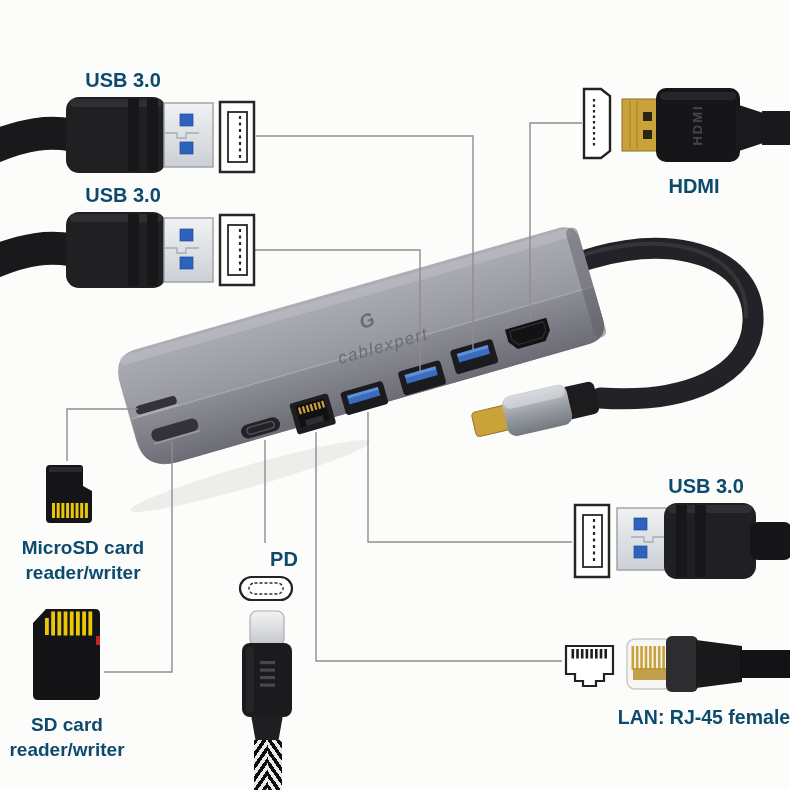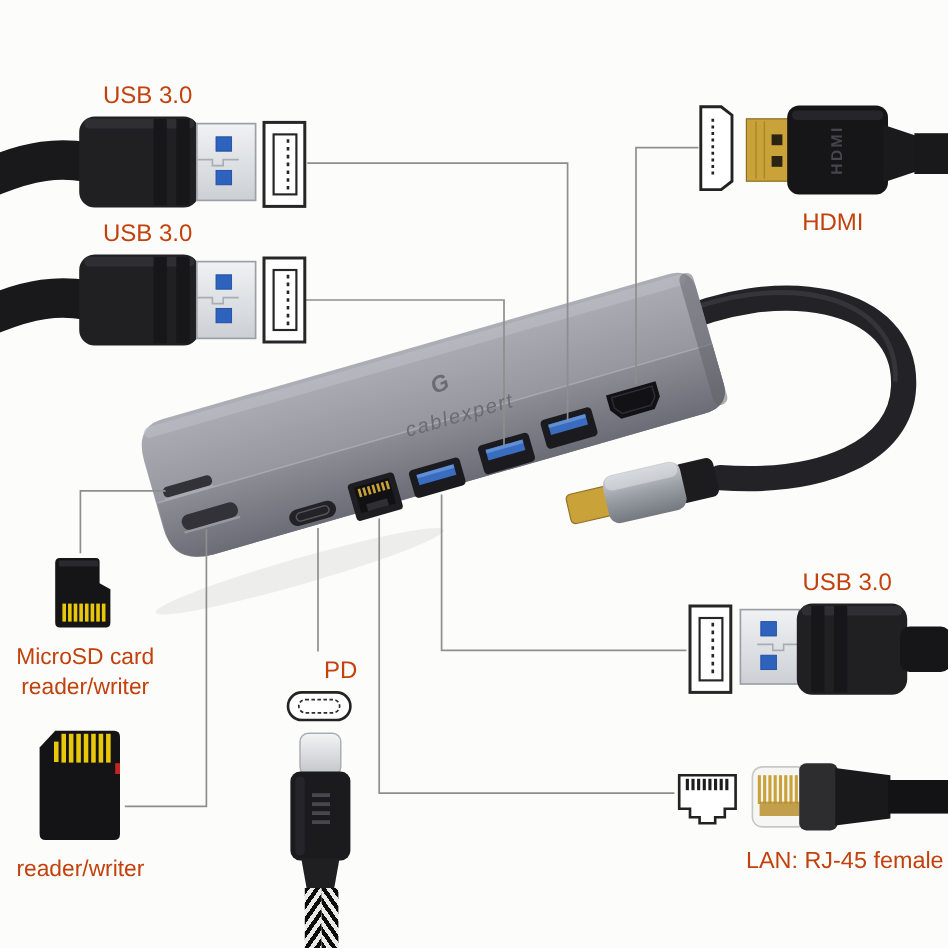--- a/index.html
+++ b/index.html
@@ -4,21 +4,21 @@
 <style>
   html,body{margin:0;padding:0;}
   body{
     width:790px;height:790px;position:relative;overflow:hidden;
     background:#fcfcfb;
     font-family:"Liberation Sans",sans-serif;
   }
   #stage{position:absolute;left:0;top:0;width:790px;height:790px;}
   svg{position:absolute;left:0;top:0;}
   .label{
-    position:absolute;color:#c2410c;font-weight:400;
+    position:absolute;color:#0c4a6e;font-weight:700;
     text-align:center;line-height:1.18;
   }
   .lbl-20{font-size:20px;}
   .lbl-19{font-size:19px;line-height:25px;}
   #logo{
     position:absolute;left:308px;top:311px;width:144px;height:48px;
     transform:rotate(-16deg);color:#6b6b74;
   }
   #logo .mark{
     position:absolute;left:56px;top:-4px;font-size:19px;font-weight:700;
@@ -290,24 +290,25 @@
     </div>
 
 <div id="logo">
   <span class="mark">G</span>
   <span class="word">cablexpert</span>
 </div>
 
 <div class="label lbl-20" style="left:58px;top:69px;width:130px;">USB 3.0</div>
 <div class="label lbl-20" style="left:58px;top:184px;width:130px;">USB 3.0</div>
 <div class="label lbl-20" style="left:636px;top:175px;width:116px;">HDMI</div>
-<div class="label lbl-19" style="left:4px;top:535px;width:134px;">
+<div class="label lbl-19" style="left:16px;top:535px;width:134px;">
   <div>MicroSD card</div>
   <div>reader/writer</div>
 </div>
 <div class="label lbl-20" style="left:256px;top:548px;width:56px;">PD</div>
 <div class="label lbl-19" style="left:0px;top:712px;width:134px;">
+  <div>SD card</div>
   <div>reader/writer</div>
 </div>
 <div class="label lbl-20" style="left:648px;top:475px;width:116px;">USB 3.0</div>
 <div class="label" style="left:608px;top:706px;width:192px;font-size:19.5px;">LAN: RJ-45 female</div>
 
 </div>
 
 </body></html>

